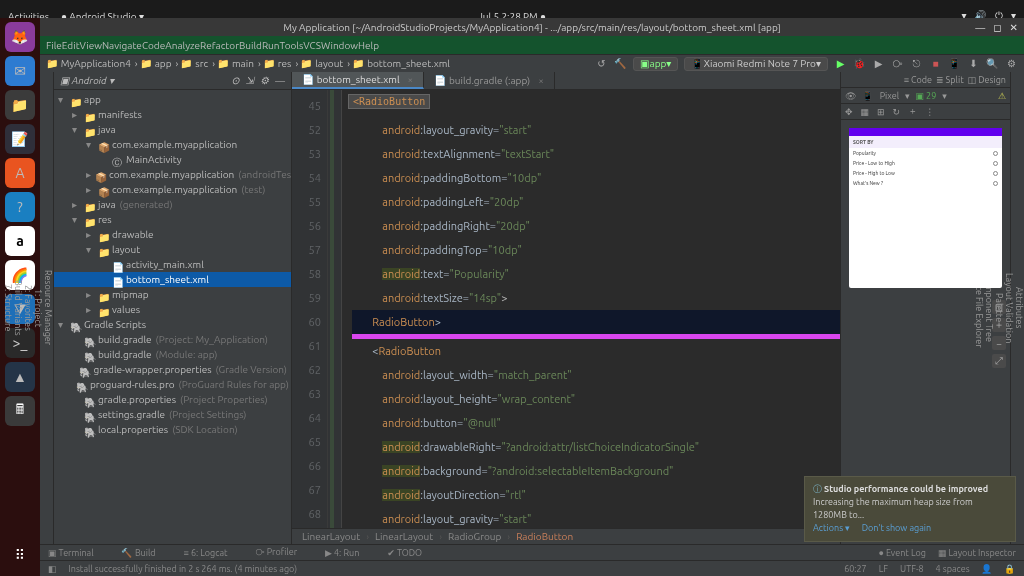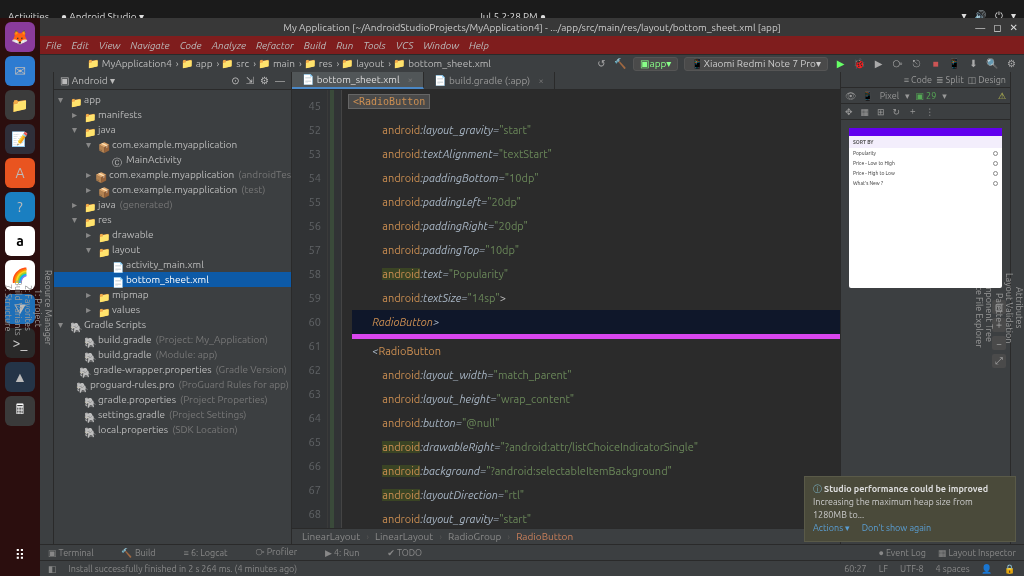--- a/index.html
+++ b/index.html
@@ -10,35 +10,35 @@
   .gnome .center{position:absolute;left:50%;transform:translateX(-50%);}
   .gnome .right{margin-left:auto;display:flex;gap:8px;}
   
   .dock{position:absolute;left:0;top:18px;bottom:0;width:40px;background:#2b0e0e;display:flex;flex-direction:column;align-items:center;padding-top:4px;gap:4px;}
   .dock .ico{width:30px;height:30px;border-radius:6px;display:flex;align-items:center;justify-content:center;font-size:14px;}
   .dock .apps{margin-top:auto;margin-bottom:6px;}
   
   .ide{position:absolute;left:40px;top:18px;right:0;bottom:0;background:#2b2b2b;display:flex;flex-direction:column;}
   .titlebar{height:18px;background:#383838;color:#ccc;font-size:10px;display:flex;align-items:center;justify-content:center;position:relative;}
   .titlebar .wbtns{position:absolute;right:6px;display:flex;gap:8px;color:#ddd;}
-  .menubar{height:18px;background:#7f1d1d;display:flex;align-items:center;gap:10px;padding:0 6px;font-size:10px;color:#bbb;font-style:italic;}
+  .menubar{height:18px;background:#14532d;display:flex;align-items:center;padding:0 6px;font-size:10px;color:#bbb;}
   .navrow{height:18px;background:#3c3f41;border-top:1px solid #2a2a2a;display:flex;align-items:center;padding:0 6px;font-size:10px;gap:6px;position:relative;}
-  .navrow .crumb{display:flex;gap:4px;align-items:center;color:#bbb;margin-left:41px;}
+  .navrow .crumb{display:flex;gap:4px;align-items:center;color:#bbb;}
   .navrow .tools{margin-left:auto;display:flex;gap:6px;align-items:center;}
   .pill{background:#4a4a4a;border:1px solid #555;border-radius:3px;padding:0 6px;height:14px;display:flex;align-items:center;color:#8f8;}
   .pill2{background:#4a4a4a;border:1px solid #555;border-radius:3px;padding:0 6px;height:14px;display:flex;align-items:center;color:#ccc;}
   .smico{width:13px;height:13px;display:inline-flex;align-items:center;justify-content:center;color:#aaa;}
   .body{flex:1;display:flex;min-height:0;}
   .leftgutter{width:14px;background:#3c3f41;border-right:1px solid #2a2a2a;writing-mode:vertical-rl;text-align:center;font-size:9px;color:#999;display:flex;flex-direction:column;}
   .leftgutter span{padding:4px 0;}
   .rightgutter{width:14px;background:#3c3f41;border-left:1px solid #2a2a2a;writing-mode:vertical-rl;text-align:center;font-size:9px;color:#999;display:flex;flex-direction:column;}
   .rightgutter span{padding:4px 0;}
   
   .project{width:238px;background:#3c3f41;border-right:1px solid #2a2a2a;display:flex;flex-direction:column;}
-  .project .hdr{height:18px;display:flex;align-items:center;padding:0 6px;gap:6px;border-bottom:1px solid #2a2a2a;font-size:10px;}
+  .project .hdr{height:18px;display:flex;align-items:center;padding:0 6px;gap:6px;border-bottom:1px solid #2a2a2a;font-size:10px;font-style:italic;}
   .project .hdr .ico-set{margin-left:auto;display:flex;gap:6px;}
   .tree{flex:1;overflow:hidden;font-size:10px;line-height:15px;padding:2px 0;}
   .tree .row{display:flex;align-items:center;gap:4px;padding:0 4px;white-space:nowrap;}
   .tree .row.sel{background:#0d5aa7;color:#fff;}
   .tree .dim{color:#777;}
   .tree .ind0{padding-left:4px;} .tree .ind1{padding-left:18px;} .tree .ind2{padding-left:32px;}
   .tree .ind3{padding-left:46px;}
   .ar{color:#888;width:8px;display:inline-block;}
   .tic{width:10px;height:10px;display:inline-block;}
   
@@ -46,21 +46,21 @@
   .tabs{height:18px;background:#3c3f41;display:flex;align-items:flex-end;border-bottom:1px solid #2a2a2a;font-size:10px;}
   .tabs .tab{padding:0 10px;height:18px;display:flex;align-items:center;gap:4px;color:#999;border-right:1px solid #2a2a2a;}
   .tabs .tab.active{background:#515658;color:#ddd;border-bottom:2px solid #4a88c7;height:18px;}
   .hint{position:absolute;background:#4a4a4a;border:1px solid #666;padding:1px 4px;color:#cc8f52;font-size:10px;z-index:5;font-family:monospace;}
   .code{flex:1;display:flex;font-family:"JetBrains Mono","Consolas",monospace;font-size:11px;overflow:hidden;position:relative;}
   .lnums{width:36px;background:#313335;color:#606366;text-align:right;padding:4px 6px 0 0;line-height:24px;border-right:1px solid #3a3a3a;}
   .gut2{width:14px;background:#313335;border-right:1px solid #444;position:relative;}
   .gut2::before{content:"";position:absolute;left:2px;top:0;bottom:0;width:4px;background:#3a4a3a;}
   .codebody{flex:1;padding:4px 0 0 10px;line-height:24px;white-space:pre;position:relative;}
   .codebody .caret{border-bottom:5px solid #d946ef;background:#0f172a;}
-  .orange{color:#cc8f52;} .grey{color:#a9b7c6;font-style:italic;} .green{color:#6a8759;} .grhl{background:#3a4424;}
+  .orange{color:#cc8f52;} .grey{color:#a9b7c6;} .green{color:#6a8759;} .grhl{background:#3a4424;}
   .crumbbar{height:16px;background:#3c3f41;border-top:1px solid #2a2a2a;font-size:10px;display:flex;align-items:center;gap:6px;padding:0 10px;color:#888;}
   .crumbbar .on{color:#c87f5a;}
   .statusbar{height:16px;background:#3c3f41;border-top:1px solid #2a2a2a;font-size:9px;display:flex;align-items:center;padding:0 8px;color:#888;gap:12px;}
   .statusbar .r{margin-left:auto;display:flex;gap:12px;}
   .toolrow{height:16px;background:#3c3f41;border-top:1px solid #2a2a2a;font-size:9px;display:flex;align-items:center;padding:0 8px;color:#888;gap:28px;}
   .toolrow .r{margin-left:auto;display:flex;gap:12px;}
   
   .design{width:170px;background:#3c3f41;border-left:1px solid #2a2a2a;display:flex;flex-direction:column;}
   .design .topt{height:16px;display:flex;gap:4px;align-items:center;justify-content:flex-end;padding:0 4px;border-bottom:1px solid #2a2a2a;font-size:9px;color:#999;}
   .design .row2{height:16px;display:flex;gap:6px;align-items:center;padding:0 4px;border-bottom:1px solid #2a2a2a;font-size:9px;color:#999;}

